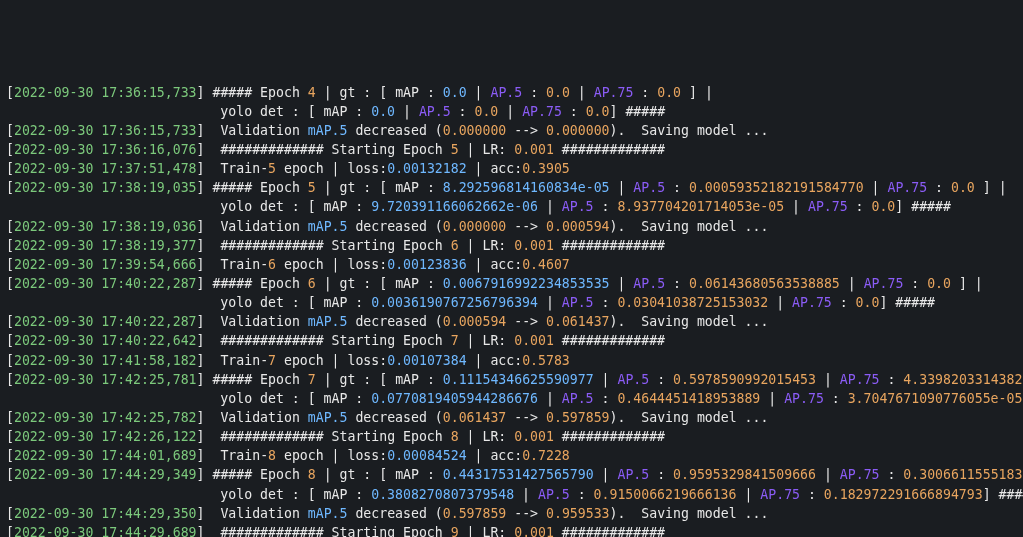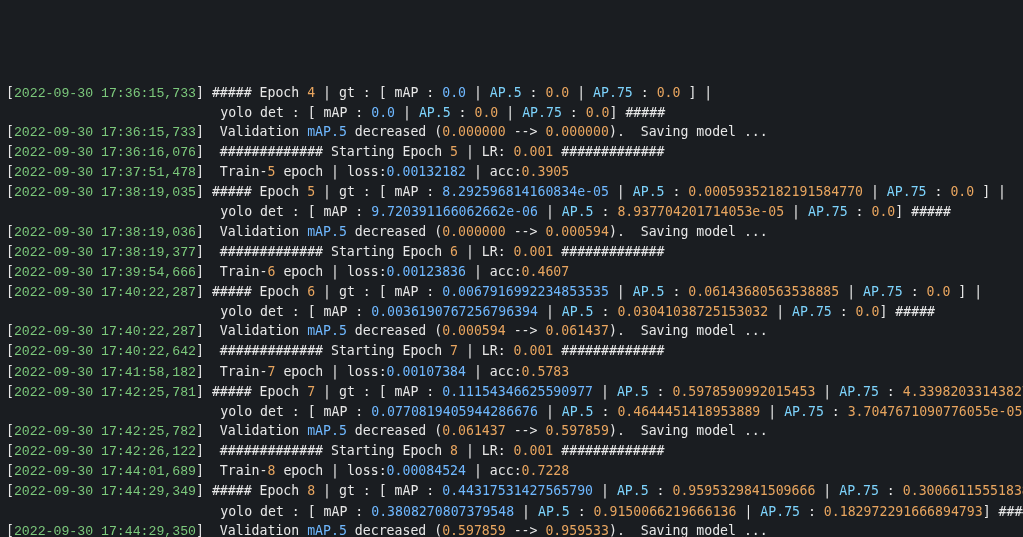--- a/index.html
+++ b/index.html
@@ -11,24 +11,24 @@
     font-size: 13.2px;
     line-height: 1.45;
     white-space: pre;
     overflow: hidden;
     width: 1023px;
     height: 537px;
     box-sizing: border-box;
   }
   .line { display: block; }
   .br { color: #e8e8e8; }         
-  .ts { color: #7cc97c; font-family: Liberation Mono, monospace; }         
+  .ts { color: #7cc97c; }         
   .txt { color: #e8e8e8; }        
   .key { color: #6fb8ff; }        
-  .ap  { color: #7dd3fc; }        
+  .ap  { color: #8b5cf6; }        
   .num { color: #e8a55f; }        
   .enum{ color: #e8a55f; }
 </style>
 </head>
 <body>
 
 
 
 <div id="log"><div class="line"><span class="br">[</span><span class="ts">2022-09-30 17:36:15,733</span><span class="br">]</span><span class="txt"> </span><span class="txt">##### Epoch </span><span class="enum">4</span><span class="txt"> | gt : </span><span class="br">[ </span><span class="txt">mAP : </span><span class="key">0.0</span><span class="txt"> | </span><span class="ap">AP.5</span><span class="txt"> : </span><span class="num">0.0</span><span class="txt"> | </span><span class="ap">AP.75</span><span class="txt"> : </span><span class="num">0.0</span><span class="br"> ]</span><span class="txt"> | </span></div><div class="line"><span class="txt">                           yolo det : </span><span class="br">[ </span><span class="txt">mAP : </span><span class="key">0.0</span><span class="txt"> | </span><span class="ap">AP.5</span><span class="txt"> : </span><span class="num">0.0</span><span class="txt"> | </span><span class="ap">AP.75</span><span class="txt"> : </span><span class="num">0.0</span><span class="br">]</span><span class="txt"> #####</span></div><div class="line"><span class="br">[</span><span class="ts">2022-09-30 17:36:15,733</span><span class="br">]</span><span class="txt"> </span><span class="txt"> Validation </span><span class="key">mAP.5</span><span class="txt"> decreased </span><span class="br">(</span><span class="num">0.000000</span><span class="txt"> --&gt; </span><span class="num">0.000000</span><span class="br">)</span><span class="txt">.  Saving model ...</span></div><div class="line"><span class="br">[</span><span class="ts">2022-09-30 17:36:16,076</span><span class="br">]</span><span class="txt"> </span><span class="txt"> ############# Starting Epoch </span><span class="enum">5</span><span class="txt"> | LR: </span><span class="num">0.001</span><span class="txt"> #############</span></div><div class="line"><span class="br">[</span><span class="ts">2022-09-30 17:37:51,478</span><span class="br">]</span><span class="txt"> </span><span class="txt"> Train</span><span class="br">-</span><span class="enum">5</span><span class="txt"> epoch | loss:</span><span class="key">0.00132182</span><span class="txt"> | acc:</span><span class="num">0.3905</span></div><div class="line"><span class="br">[</span><span class="ts">2022-09-30 17:38:19,035</span><span class="br">]</span><span class="txt"> </span><span class="txt">##### Epoch </span><span class="enum">5</span><span class="txt"> | gt : </span><span class="br">[ </span><span class="txt">mAP : </span><span class="key">8.292596814160834e-05</span><span class="txt"> | </span><span class="ap">AP.5</span><span class="txt"> : </span><span class="num">0.00059352182191584770</span><span class="txt"> | </span><span class="ap">AP.75</span><span class="txt"> : </span><span class="num">0.0</span><span class="br"> ]</span><span class="txt"> | </span></div><div class="line"><span class="txt">                           yolo det : </span><span class="br">[ </span><span class="txt">mAP : </span><span class="key">9.720391166062662e-06</span><span class="txt"> | </span><span class="ap">AP.5</span><span class="txt"> : </span><span class="num">8.937704201714053e-05</span><span class="txt"> | </span><span class="ap">AP.75</span><span class="txt"> : </span><span class="num">0.0</span><span class="br">]</span><span class="txt"> #####</span></div><div class="line"><span class="br">[</span><span class="ts">2022-09-30 17:38:19,036</span><span class="br">]</span><span class="txt"> </span><span class="txt"> Validation </span><span class="key">mAP.5</span><span class="txt"> decreased </span><span class="br">(</span><span class="num">0.000000</span><span class="txt"> --&gt; </span><span class="num">0.000594</span><span class="br">)</span><span class="txt">.  Saving model ...</span></div><div class="line"><span class="br">[</span><span class="ts">2022-09-30 17:38:19,377</span><span class="br">]</span><span class="txt"> </span><span class="txt"> ############# Starting Epoch </span><span class="enum">6</span><span class="txt"> | LR: </span><span class="num">0.001</span><span class="txt"> #############</span></div><div class="line"><span class="br">[</span><span class="ts">2022-09-30 17:39:54,666</span><span class="br">]</span><span class="txt"> </span><span class="txt"> Train</span><span class="br">-</span><span class="enum">6</span><span class="txt"> epoch | loss:</span><span class="key">0.00123836</span><span class="txt"> | acc:</span><span class="num">0.4607</span></div><div class="line"><span class="br">[</span><span class="ts">2022-09-30 17:40:22,287</span><span class="br">]</span><span class="txt"> </span><span class="txt">##### Epoch </span><span class="enum">6</span><span class="txt"> | gt : </span><span class="br">[ </span><span class="txt">mAP : </span><span class="key">0.0067916992234853535</span><span class="txt"> | </span><span class="ap">AP.5</span><span class="txt"> : </span><span class="num">0.06143680563538885</span><span class="txt"> | </span><span class="ap">AP.75</span><span class="txt"> : </span><span class="num">0.0</span><span class="br"> ]</span><span class="txt"> | </span></div><div class="line"><span class="txt">                           yolo det : </span><span class="br">[ </span><span class="txt">mAP : </span><span class="key">0.0036190767256796394</span><span class="txt"> | </span><span class="ap">AP.5</span><span class="txt"> : </span><span class="num">0.03041038725153032</span><span class="txt"> | </span><span class="ap">AP.75</span><span class="txt"> : </span><span class="num">0.0</span><span class="br">]</span><span class="txt"> #####</span></div><div class="line"><span class="br">[</span><span class="ts">2022-09-30 17:40:22,287</span><span class="br">]</span><span class="txt"> </span><span class="txt"> Validation </span><span class="key">mAP.5</span><span class="txt"> decreased </span><span class="br">(</span><span class="num">0.000594</span><span class="txt"> --&gt; </span><span class="num">0.061437</span><span class="br">)</span><span class="txt">.  Saving model ...</span></div><div class="line"><span class="br">[</span><span class="ts">2022-09-30 17:40:22,642</span><span class="br">]</span><span class="txt"> </span><span class="txt"> ############# Starting Epoch </span><span class="enum">7</span><span class="txt"> | LR: </span><span class="num">0.001</span><span class="txt"> #############</span></div><div class="line"><span class="br">[</span><span class="ts">2022-09-30 17:41:58,182</span><span class="br">]</span><span class="txt"> </span><span class="txt"> Train</span><span class="br">-</span><span class="enum">7</span><span class="txt"> epoch | loss:</span><span class="key">0.00107384</span><span class="txt"> | acc:</span><span class="num">0.5783</span></div><div class="line"><span class="br">[</span><span class="ts">2022-09-30 17:42:25,781</span><span class="br">]</span><span class="txt"> </span><span class="txt">##### Epoch </span><span class="enum">7</span><span class="txt"> | gt : </span><span class="br">[ </span><span class="txt">mAP : </span><span class="key">0.11154346625590977</span><span class="txt"> | </span><span class="ap">AP.5</span><span class="txt"> : </span><span class="num">0.5978590992015453</span><span class="txt"> | </span><span class="ap">AP.75</span><span class="txt"> : </span><span class="num">4.339820331438278e-05</span></div><div class="line"><span class="txt">                           yolo det : </span><span class="br">[ </span><span class="txt">mAP : </span><span class="key">0.0770819405944286676</span><span class="txt"> | </span><span class="ap">AP.5</span><span class="txt"> : </span><span class="num">0.4644451418953889</span><span class="txt"> | </span><span class="ap">AP.75</span><span class="txt"> : </span><span class="num">3.7047671090776055e-05</span><span class="br">]</span></div><div class="line"><span class="br">[</span><span class="ts">2022-09-30 17:42:25,782</span><span class="br">]</span><span class="txt"> </span><span class="txt"> Validation </span><span class="key">mAP.5</span><span class="txt"> decreased </span><span class="br">(</span><span class="num">0.061437</span><span class="txt"> --&gt; </span><span class="num">0.597859</span><span class="br">)</span><span class="txt">.  Saving model ...</span></div><div class="line"><span class="br">[</span><span class="ts">2022-09-30 17:42:26,122</span><span class="br">]</span><span class="txt"> </span><span class="txt"> ############# Starting Epoch </span><span class="enum">8</span><span class="txt"> | LR: </span><span class="num">0.001</span><span class="txt"> #############</span></div><div class="line"><span class="br">[</span><span class="ts">2022-09-30 17:44:01,689</span><span class="br">]</span><span class="txt"> </span><span class="txt"> Train</span><span class="br">-</span><span class="enum">8</span><span class="txt"> epoch | loss:</span><span class="key">0.00084524</span><span class="txt"> | acc:</span><span class="num">0.7228</span></div><div class="line"><span class="br">[</span><span class="ts">2022-09-30 17:44:29,349</span><span class="br">]</span><span class="txt"> </span><span class="txt">##### Epoch </span><span class="enum">8</span><span class="txt"> | gt : </span><span class="br">[ </span><span class="txt">mAP : </span><span class="key">0.44317531427565790</span><span class="txt"> | </span><span class="ap">AP.5</span><span class="txt"> : </span><span class="num">0.9595329841509666</span><span class="txt"> | </span><span class="ap">AP.75</span><span class="txt"> : </span><span class="num">0.30066115551838163</span></div><div class="line"><span class="txt">                           yolo det : </span><span class="br">[ </span><span class="txt">mAP : </span><span class="key">0.3808270807379548</span><span class="txt"> | </span><span class="ap">AP.5</span><span class="txt"> : </span><span class="num">0.9150066219666136</span><span class="txt"> | </span><span class="ap">AP.75</span><span class="txt"> : </span><span class="num">0.182972291666894793</span><span class="br">]</span><span class="txt"> #####</span></div><div class="line"><span class="br">[</span><span class="ts">2022-09-30 17:44:29,350</span><span class="br">]</span><span class="txt"> </span><span class="txt"> Validation </span><span class="key">mAP.5</span><span class="txt"> decreased </span><span class="br">(</span><span class="num">0.597859</span><span class="txt"> --&gt; </span><span class="num">0.959533</span><span class="br">)</span><span class="txt">.  Saving model ...</span></div><div class="line"><span class="br">[</span><span class="ts">2022-09-30 17:44:29,689</span><span class="br">]</span><span class="txt"> </span><span class="txt"> ############# Starting Epoch </span><span class="enum">9</span><span class="txt"> | LR: </span><span class="num">0.001</span><span class="txt"> #############</span></div></div>
 

